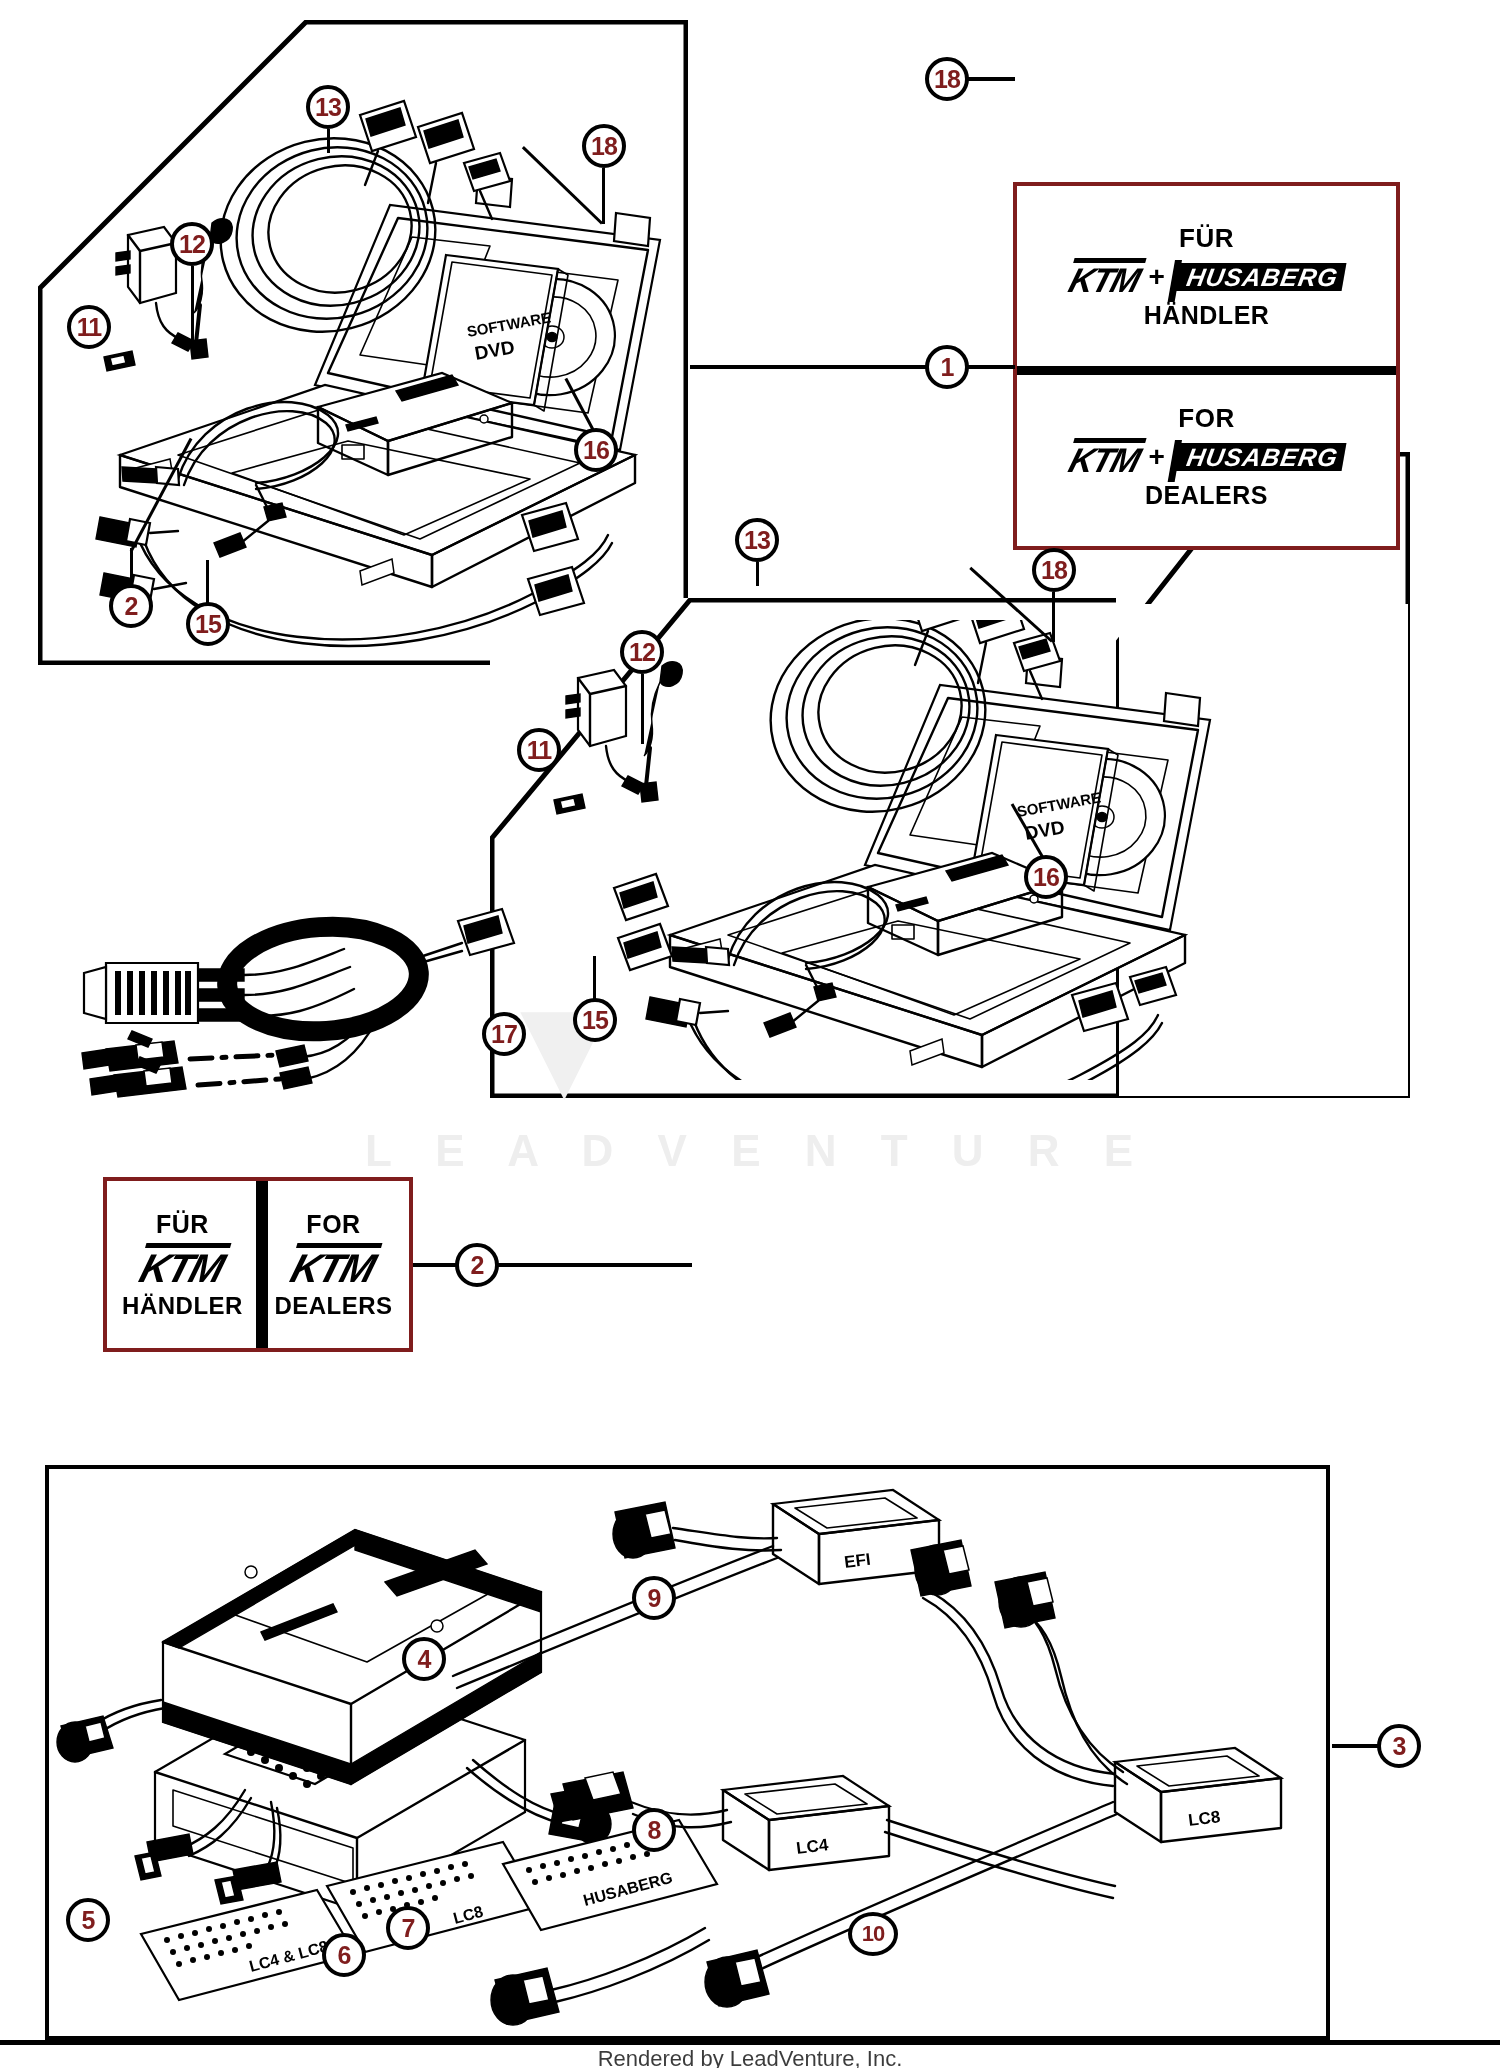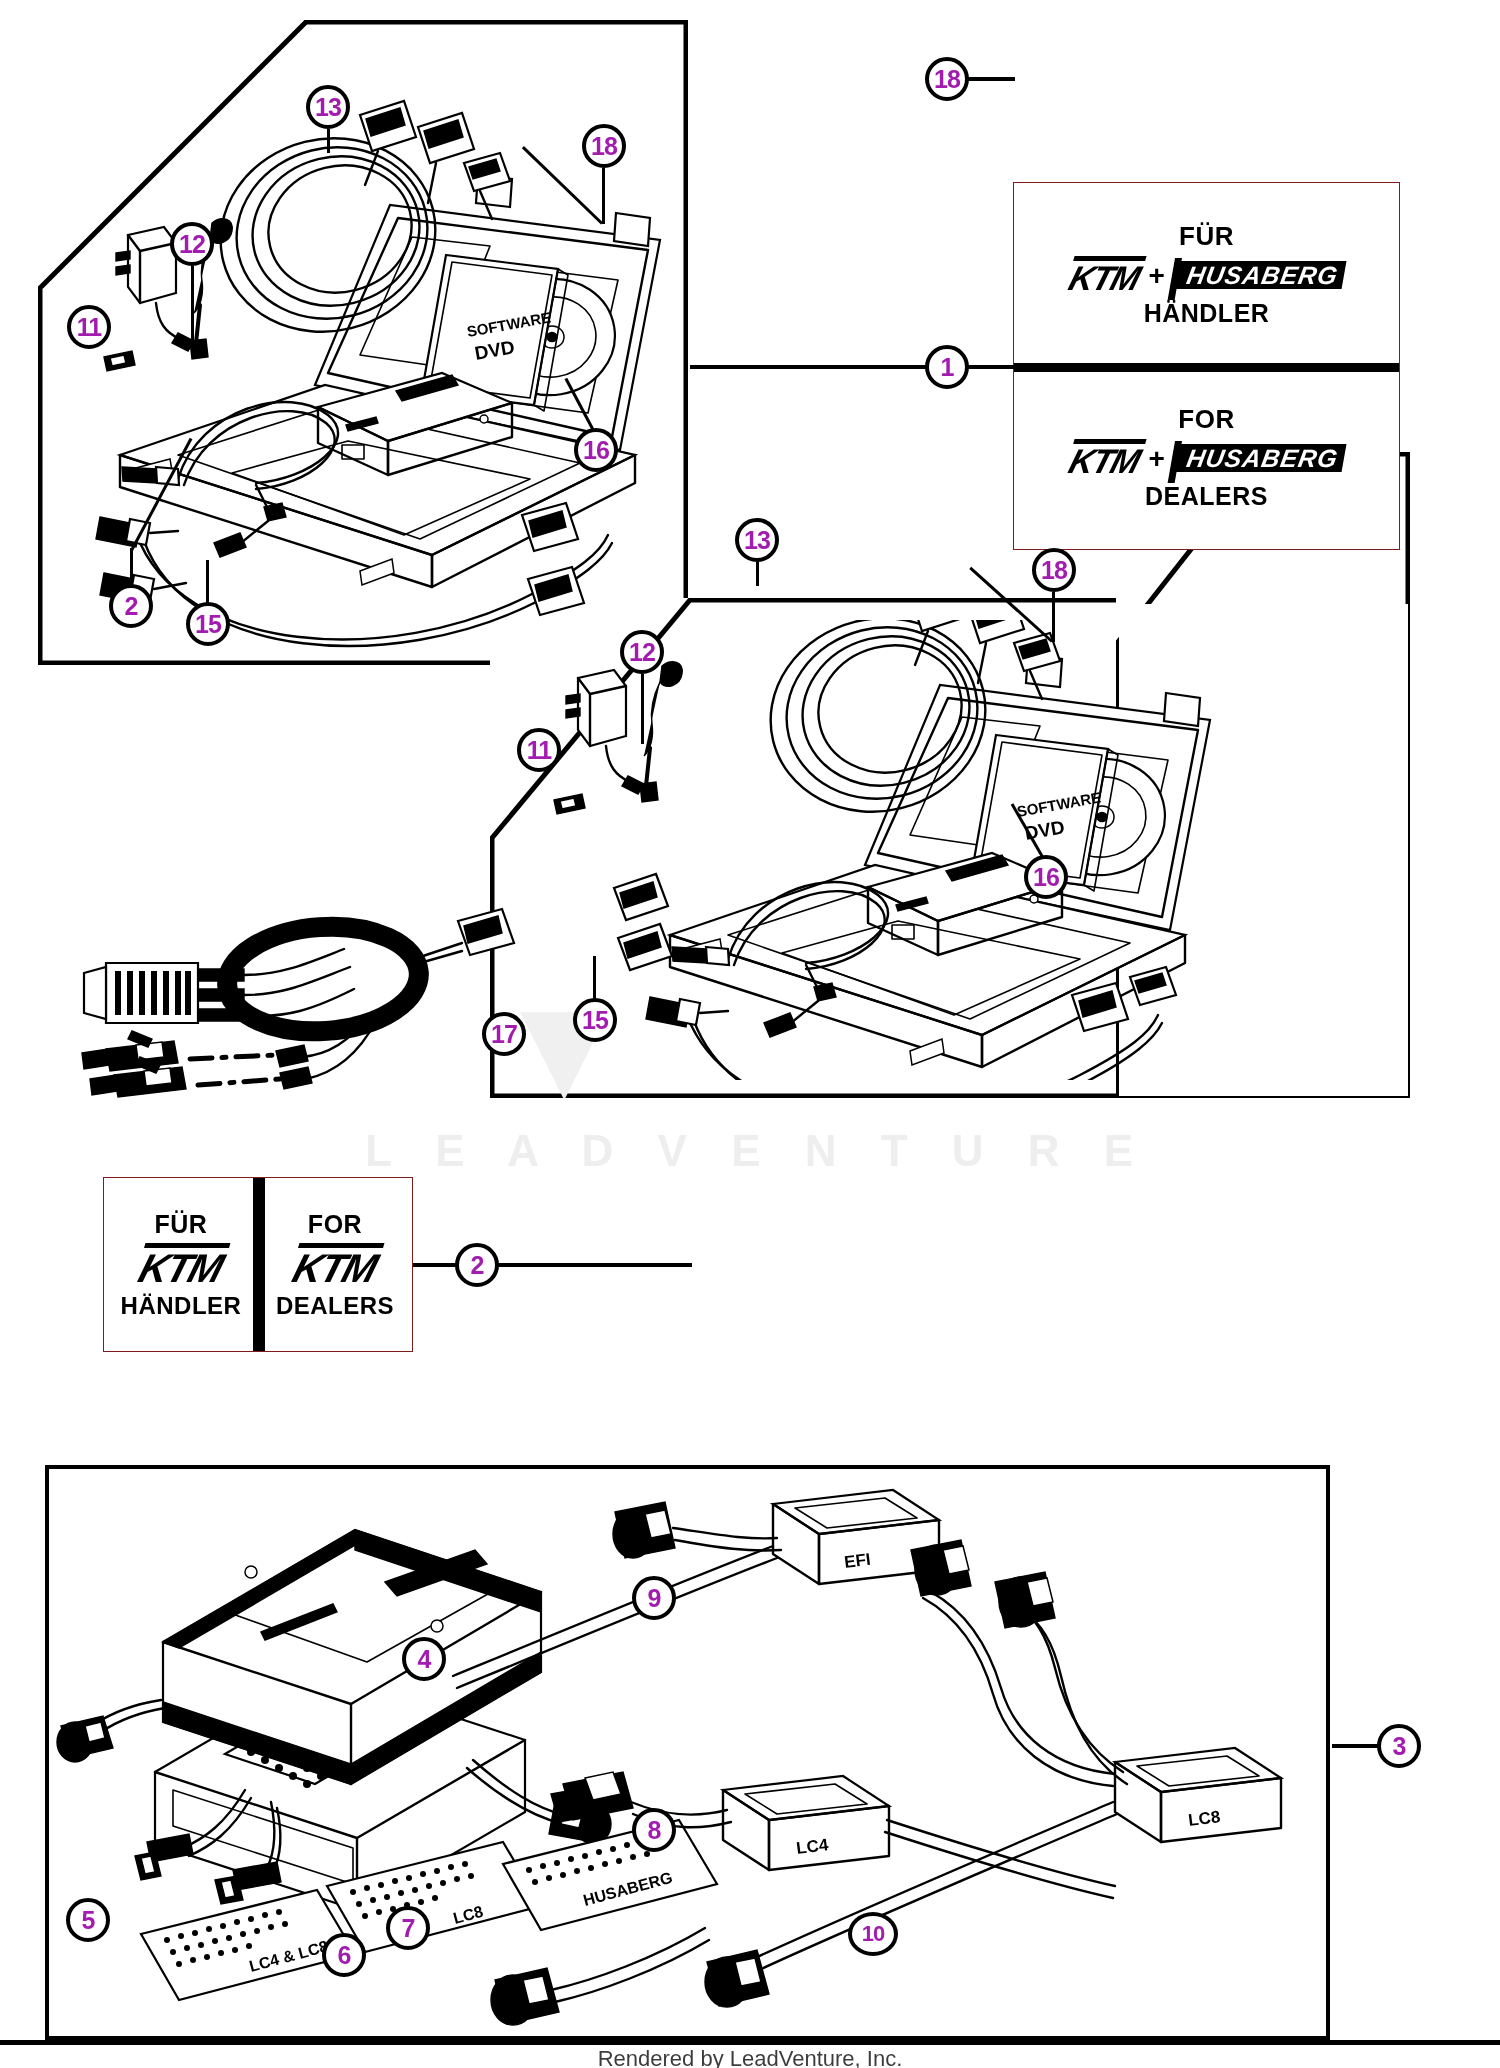--- a/index.html
+++ b/index.html
@@ -34,21 +34,21 @@
     display: block;
   }
 
   
   .callout {
     position: absolute;
     width: 44px; height: 44px;
     border: 4px solid #000;
     border-radius: 50%;
     background: #fff;
-    color: #a21caf;
+    color: #7f1d1d;
     font-family: "Liberation Sans", sans-serif;
     font-weight: 700;
     font-size: 25px;
     line-height: 36px;
     text-align: center;
     z-index: 40;
     letter-spacing: -1px;
   }
   .callout.wide { width: 50px; }
 
@@ -69,21 +69,21 @@
     position: absolute;
     z-index: 30;
     transform-origin: 0 50%;
     height: 3px;
     background: #000;
   }
 
   
   .plate {
     position: absolute;
-    border: 1px solid #7f1d1d;
+    border: 4px solid #7f1d1d;
     background: #fff;
     display: flex;
     flex-direction: column;
     align-items: center;
     justify-content: center;
     z-index: 20;
   }
   .plate-text {
     font-family: "Liberation Sans", sans-serif;
     font-weight: 700;

